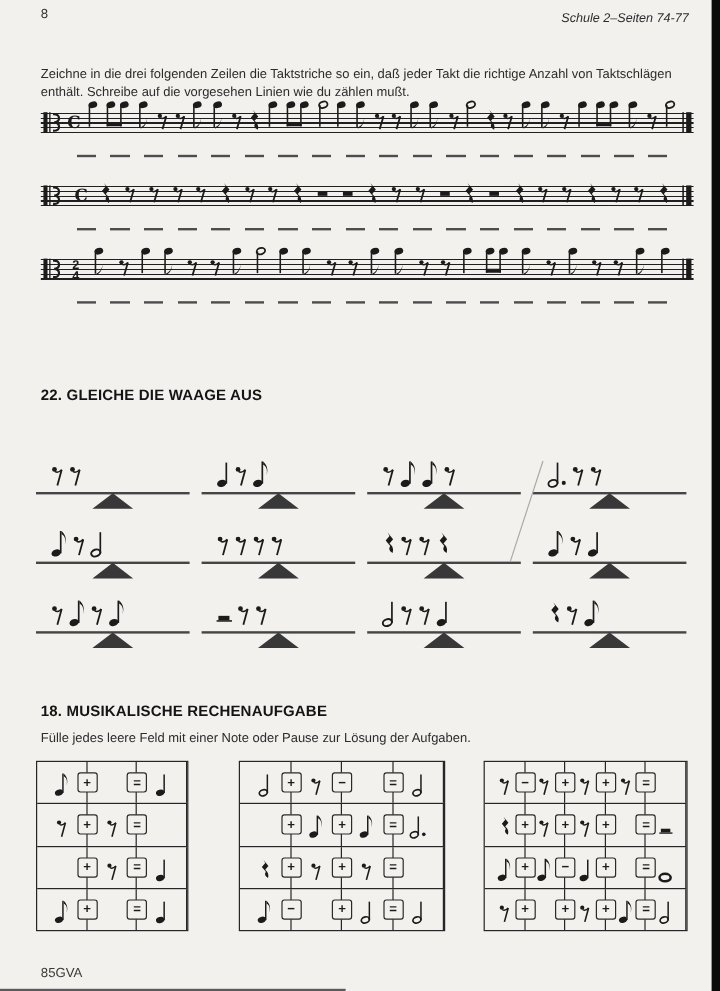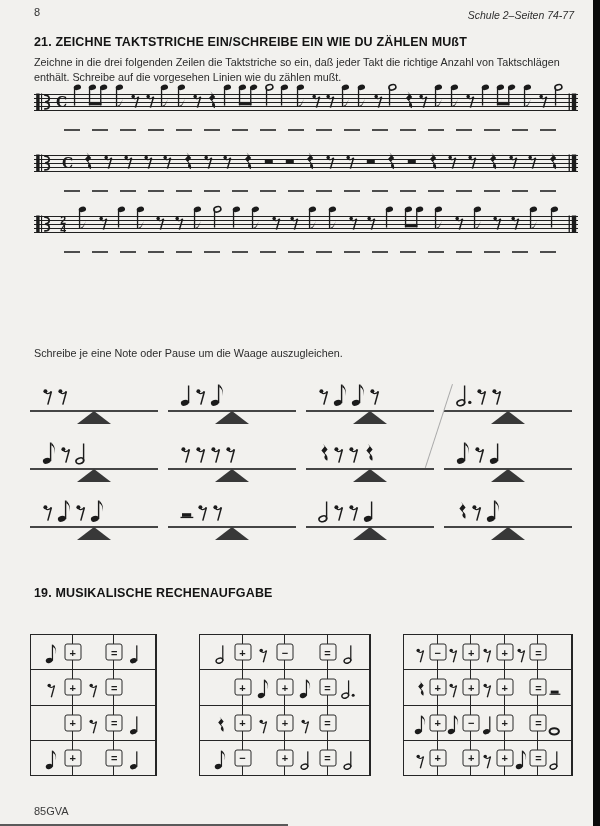--- a/index.html
+++ b/index.html
@@ -59,21 +59,20 @@
     font-weight:bold;font-size:11px;color:#1d1d1d;z-index:2;}
   svg{display:block;}
 </style>
 </head>
 <body>
 
 <div class="page">
   <div class="hleft">8</div>
   <div class="hright">Schule 2–Seiten 74-77</div>
 
-  <div class="sec-title" style="top:35px;">21. ZEICHNE TAKTSTRICHE EIN/SCHREIBE EIN WIE DU ZÄHLEN MUßT</div>
   <div class="sec-text" style="top:55px;">Zeichne in die drei folgenden Zeilen die Taktstriche so ein, daß jeder Takt die richtige Anzahl von Taktschlägen enthält. Schreibe auf die vorgesehen Linien wie du zählen mußt.</div>
   <div class="staves">
       <div class="staff-block">
         <div class="staff">
           <div class="staff-inner">
             <svg width="16" height="46" viewBox="0 0 16 46">
               <g fill="#1b1b1b">
                 <rect x="1.2" y="17.5" width="3.4" height="17"></rect>
                 <rect x="6" y="17.5" width="1.1" height="17"></rect>
                 <path d="M9.2,19.2 q5,-0.3 5,3.4 q0,3.1 -4,3.4 q4,0.3 4,3.6 q0,3.7 -5,3.3" fill="none" stroke="#1b1b1b" stroke-width="1.8"></path>
@@ -661,21 +660,21 @@
                 <rect x="0.6" y="17.5" width="1.3" height="17"></rect>
                 <rect x="3.8" y="17.5" width="4.4" height="17"></rect>
               </g>
             </svg>
           </div>
         </div>
         <div class="countline"></div>
       </div>
     </div>
 
-  <div class="sec-text" style="top:346px;">Schreibe je eine Note oder Pause um die Waage auszugleichen.</div>
+  <div class="sec-title" style="top:322px;">22. GLEICHE DIE WAAGE AUS</div>
   <div class="scales">
       <div class="scale">
         <div class="scale-glyphs">
           <svg width="12" height="34" viewBox="0 0 12 34">
             <g fill="#1b1b1b">
               <circle cx="3.4" cy="15.2" r="2"></circle>
               <path d="M3.8,16.9 Q6.2,18.7 9.4,15.5" fill="none" stroke="#1b1b1b" stroke-width="1.3"></path>
               <path d="M9.4,15.5 L5.8,28.6" fill="none" stroke="#1b1b1b" stroke-width="1.5"></path>
             </g>
           </svg>
@@ -1006,21 +1005,22 @@
               <path d="M9.3,8.5 C12.6,11.5 13.8,15.5 12,20 C13.4,15.2 11.5,12.2 9.3,11.2 Z"></path>
             </g>
           </svg>
         </div>
         <div class="scale-beam"></div>
         <div class="scale-fulcrum"></div>
       </div>
     </div>
   <div class="pen-mark"></div>
 
-  <div class="sec-title" style="top:586px;">19. MUSIKALISCHE RECHENAUFGABE</div>
+  <div class="sec-title" style="top:586px;">18. MUSIKALISCHE RECHENAUFGABE</div>
+  <div class="sec-text" style="top:608px;">Fülle jedes leere Feld mit einer Note oder Pause zur Lösung der Aufgaben.</div>
   <div class="grids">
       <div class="mgrid" style="left:30px;width:127px;">
         <div class="mrow">
           <div class="mcell">
             <svg width="13" height="30" viewBox="0 0 15 34">
               <g fill="#1b1b1b">
                 <ellipse cx="4.8" cy="26.8" rx="4" ry="2.9" transform="rotate(-18 4.8 26.8)"></ellipse>
                 <rect x="7.9" y="8.5" width="1.4" height="18.6"></rect>
                 <path d="M9.3,8.5 C12.6,11.5 13.8,15.5 12,20 C13.4,15.2 11.5,12.2 9.3,11.2 Z"></path>
               </g>

